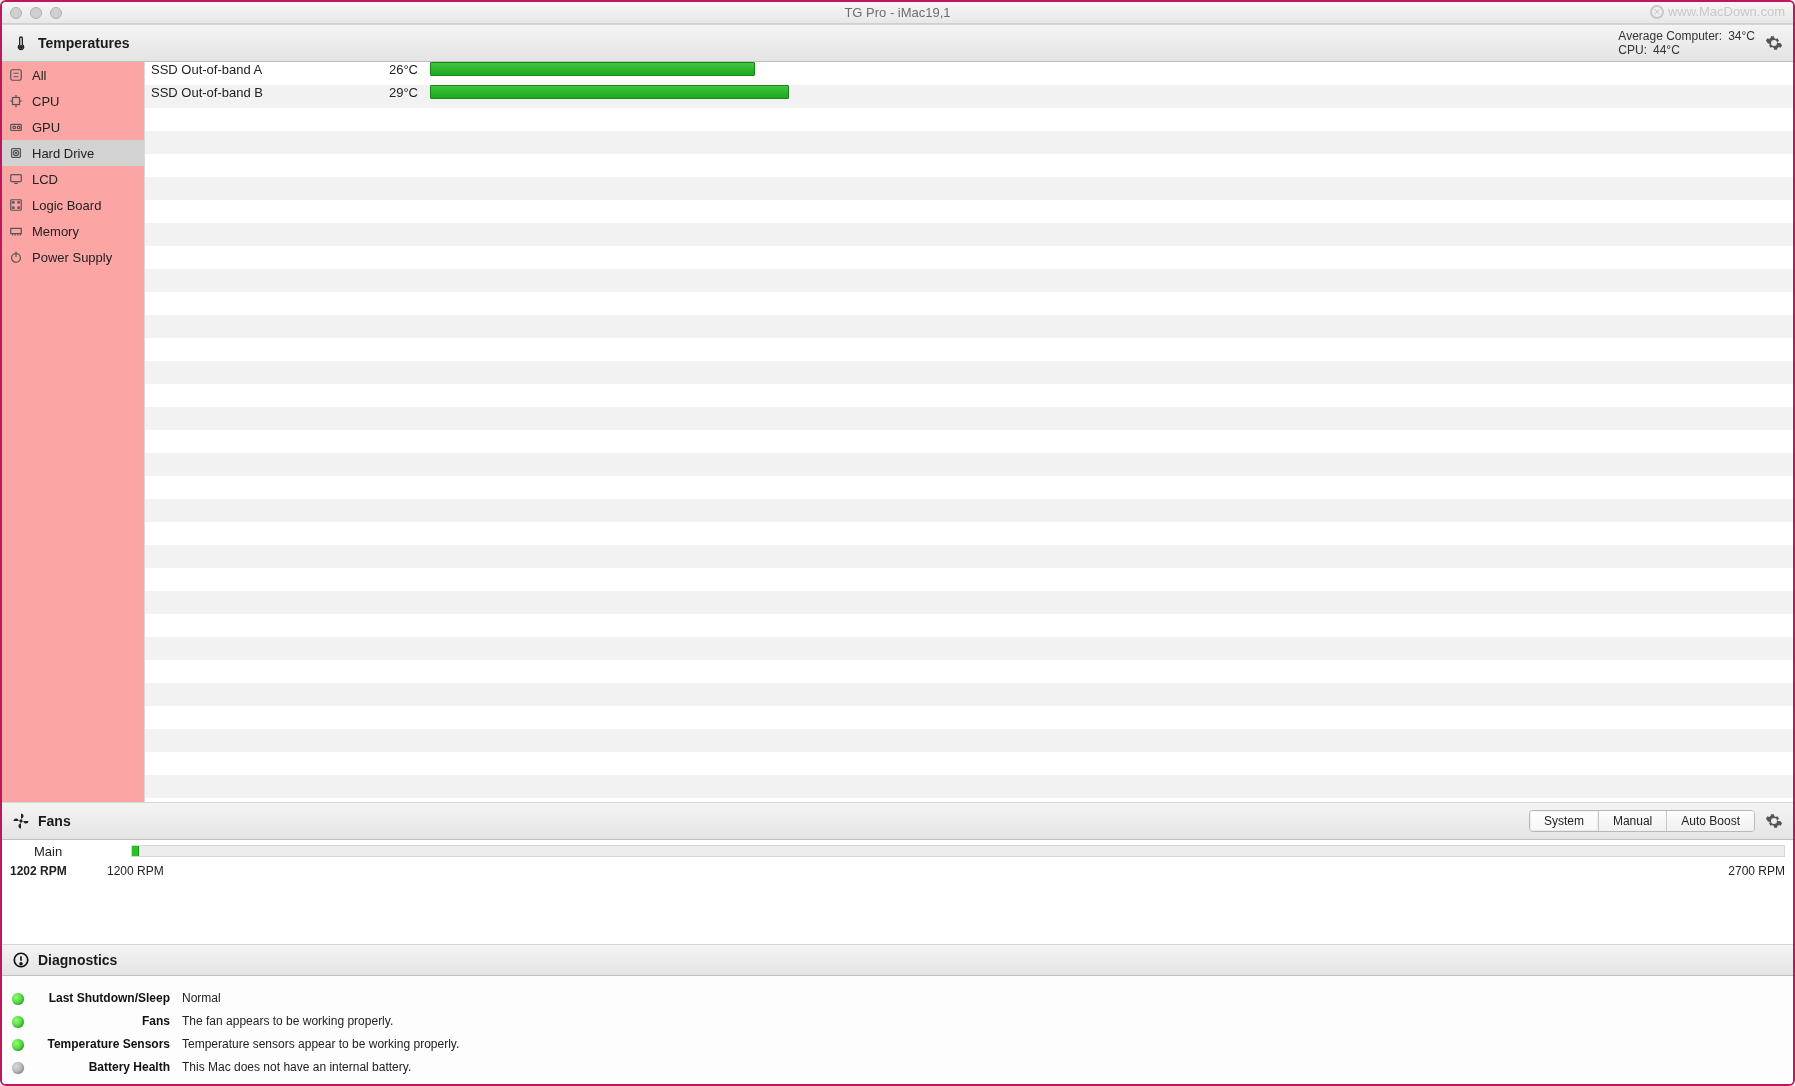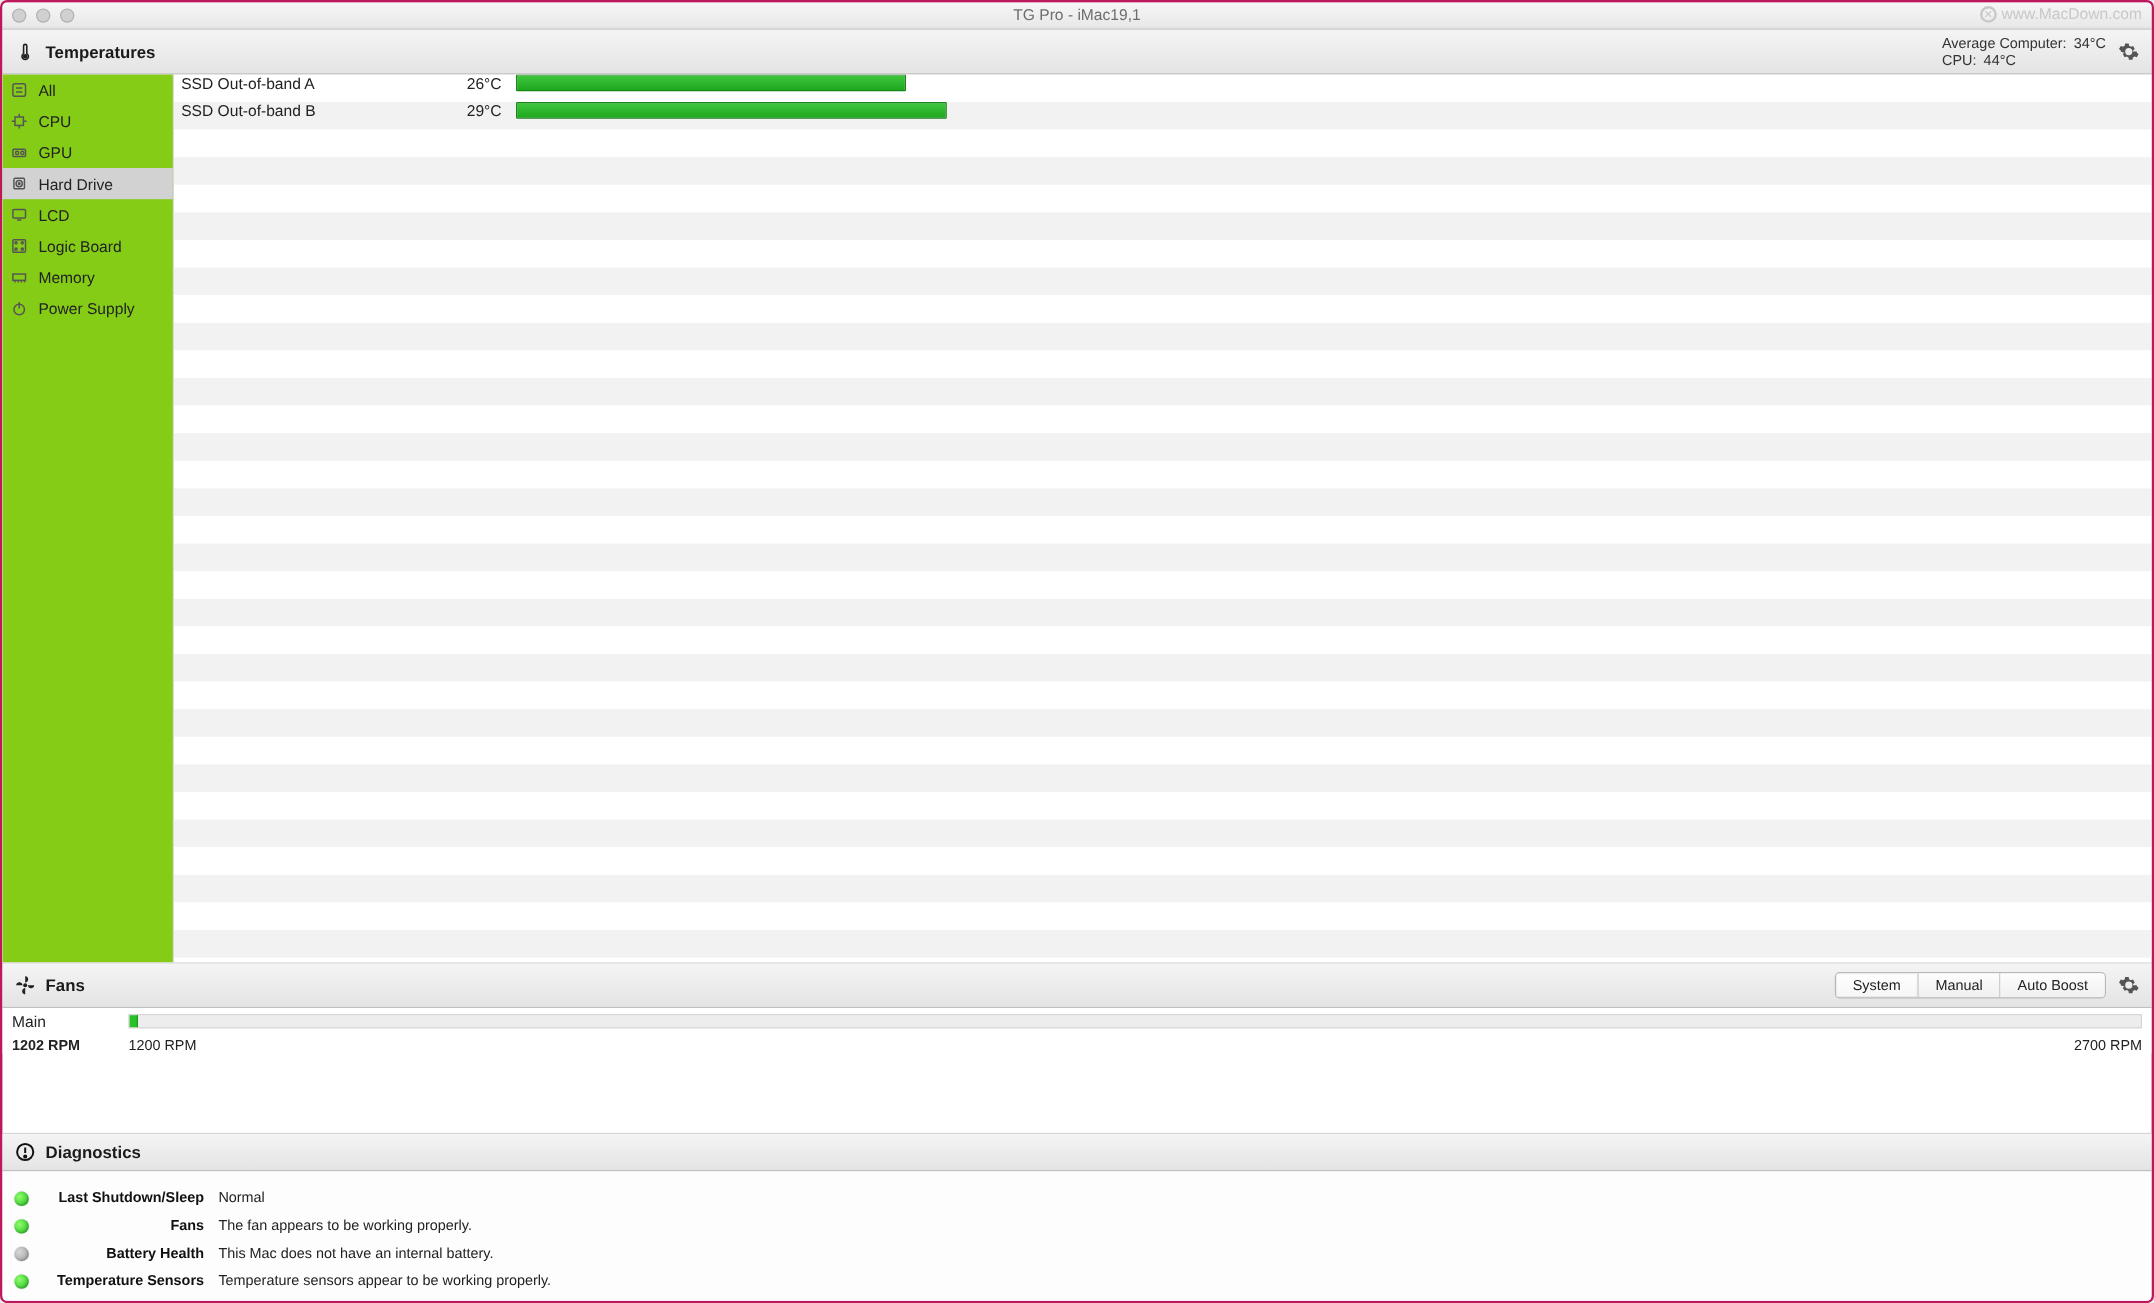--- a/index.html
+++ b/index.html
@@ -23,21 +23,21 @@
 .avg-block { margin-left:auto; display:flex; flex-direction:column; align-items:flex-start; font-size:12px; color:#333; line-height:14px; margin-right:8px;}
 .avg-row { display:flex; gap:6px; }
 .avg-label { }
 .avg-val { }
 
 .gear { width:22px; height:22px; display:flex; align-items:center; justify-content:center; color:#555; cursor:pointer; }
 .gear svg { width:18px; height:18px; }
 
 
 .temps-body { display:flex; height: 740px; background:#fff; }
-.sidebar { width:143px; background:#84cc16; border-right:1px solid #d9d9d9; }
+.sidebar { width:143px; background:#fca5a5; border-right:1px solid #d9d9d9; }
 .side-item { height:26px; display:flex; align-items:center; gap:8px; padding-left:6px; font-size:13px; color:#222; cursor:pointer;}
 .side-item.selected { background:#d2d2d2; }
 .side-icon { width:16px; height:16px; display:flex; align-items:center; justify-content:center; color:#555; }
 .side-icon svg { width:14px; height:14px; stroke:#555; fill:none; stroke-width:1.4; }
 
 .sensor-area { flex:1; overflow:hidden; }
 .sensor-rows { width:100%; }
 .data-row { height:23px; display:flex; align-items:flex-start; font-size:13px; padding-right:10px;}
 .data-row:nth-child(even){ background:#f2f2f2; }
 .data-row:nth-child(odd){ background:#ffffff; }
@@ -46,21 +46,21 @@
 .bar-track { flex:1; height:14px; position:relative; }
 .bar-fill { height:100%; background: linear-gradient(#3fc63f,#1da81d); border:1px solid #188518; border-radius:1px;}
 
 
 .fan-mode-seg { margin-left:auto; display:flex; border:1px solid #b8b8b8; border-radius:4px; overflow:hidden; font-size:12px; margin-right:8px;}
 .seg-btn { padding:3px 14px; background:linear-gradient(#fdfdfd,#f0f0f0); border-right:1px solid #c8c8c8; cursor:pointer; color:#222;}
 .seg-btn:last-child{ border-right:none;}
 .seg-btn.active { background:linear-gradient(#ffffff,#f6f6f6); box-shadow:inset 0 0 0 1px rgba(0,0,0,0.05);}
 .fans-body { background:#fff; padding:0; }
 .fan-row { display:flex; flex-direction:column; }
-.fan-top { display:flex; align-items:center; height:22px; }
+.fan-top { display:flex; align-items:center; height:22px;padding-left:24px; }
 .fan-name { width:105px; padding-left:8px; font-size:13px; color:#222;}
 .fan-track { flex:1; height:12px; background:#ededed; border:1px solid #d6d6d6; margin-right:8px; position:relative;}
 .fan-fill { position:absolute; left:0; top:0; bottom:0; background:#28c228; border-right:1px solid #1a9a1a;}
 .fan-bottom { display:flex; font-size:12px; color:#222; padding:2px 8px 0 8px;}
 .fan-cur { width:97px; font-weight:600;}
 .fan-min { }
 .fan-max { margin-left:auto;}
 
 
 .diag-body { background:#fdfdfd; padding:6px 0 10px 0;}
@@ -307,24 +307,24 @@
         <div class="diag-dot dot-green"></div>
         <div class="diag-label">Last Shutdown/Sleep</div>
         <div class="diag-value">Normal</div>
       </div>
       <div class="diag-row">
         <div class="diag-dot dot-green"></div>
         <div class="diag-label">Fans</div>
         <div class="diag-value">The fan appears to be working properly.</div>
       </div>
       <div class="diag-row">
+        <div class="diag-dot dot-green"></div>
+        <div class="diag-label">Temperature Sensors</div>
+        <div class="diag-value">Temperature sensors appear to be working properly.</div>
+      </div>
+      <div class="diag-row">
         <div class="diag-dot dot-grey"></div>
         <div class="diag-label">Battery Health</div>
         <div class="diag-value">This Mac does not have an internal battery.</div>
       </div>
-      <div class="diag-row">
-        <div class="diag-dot dot-green"></div>
-        <div class="diag-label">Temperature Sensors</div>
-        <div class="diag-value">Temperature sensors appear to be working properly.</div>
-      </div>
     </div>
 
 </div>
 
 </body></html>

